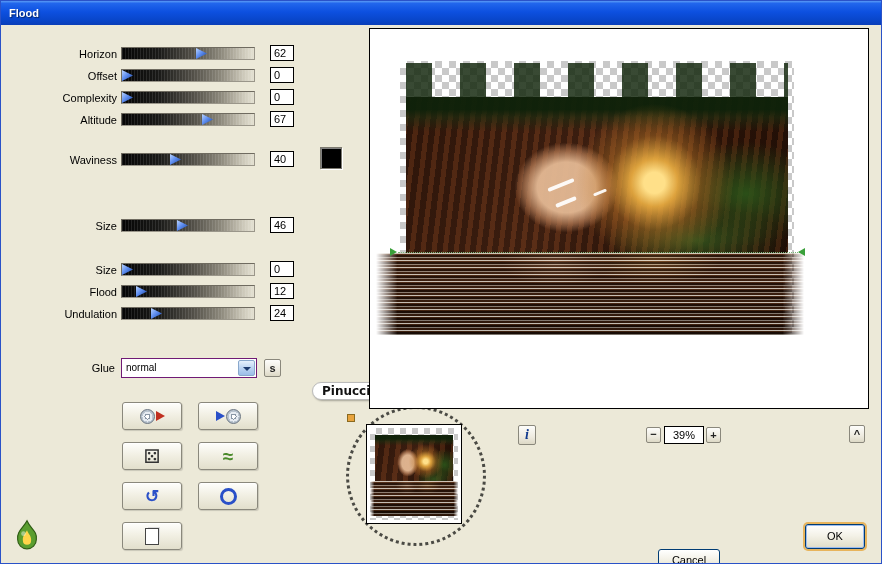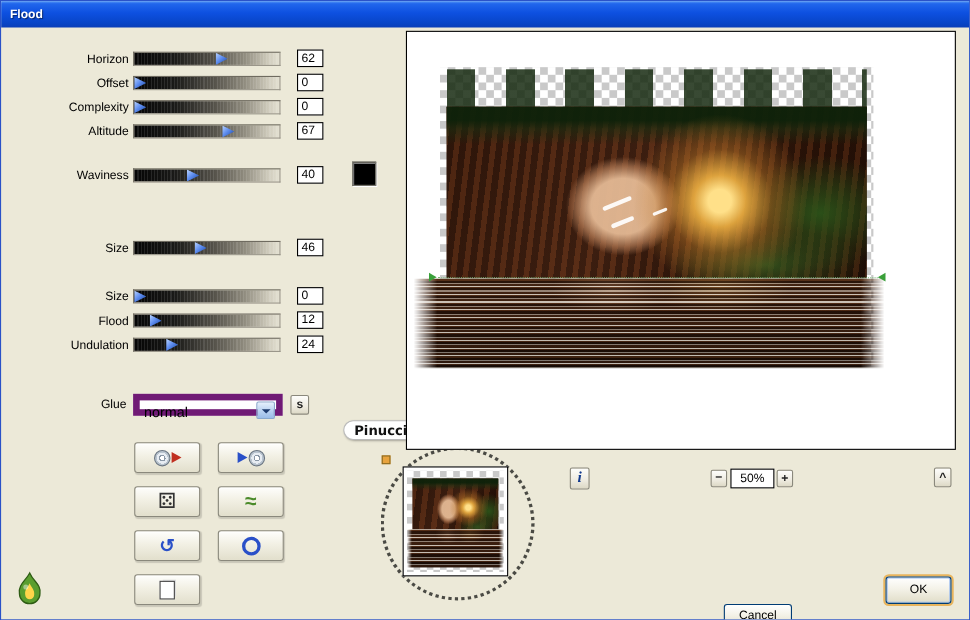--- a/index.html
+++ b/index.html
@@ -43,21 +43,21 @@
   }
   
   #swatch{
     position:absolute;left:319px;top:146px;width:20px;height:20px;
     border:1px solid #7c7a70;box-shadow:inset 1px 1px 0 rgba(255,255,255,.5), 1px 1px 0 #fff;
   }
   
   #glue-label{position:absolute;left:0;top:361px;width:114px;text-align:right;font-size:11px;}
   #glue-combo{
     position:absolute;left:120px;top:357px;width:136px;height:20px;
-    background:#fff;border:6px solid #701a75;box-sizing:border-box;font-size:13px;
+    background:#fff;border:1px solid #701a75;box-sizing:border-box;font-size:10px;
   }
   #glue-combo .txt{position:absolute;left:4px;top:3px;}
   #glue-combo .cbtn{
     position:absolute;right:1px;top:1px;width:17px;height:16px;
     background:linear-gradient(180deg,#e6f0fc,#bcd4f2 50%,#9bbde8);
     border:1px solid #89a8cc;border-radius:2px;box-sizing:border-box;
   }
   #glue-combo .cbtn:after{
     content:"";position:absolute;left:4px;top:6px;
     border-left:4px solid transparent;border-right:4px solid transparent;border-top:4px solid #1d3a6e;
@@ -338,20 +338,20 @@
       <span class="paint p3"></span>
     </div>
     <div id="water-main" class="water"></div>
     <div id="waterline"></div>
     <span class="wmark left"></span>
     <span class="wmark right"></span>
   </div>
 
   <div class="mini-btn" id="info-btn">i</div>
   <div class="mini-btn" id="zoom-out">−</div>
-  <div id="zoom-pct">50%</div>
+  <div id="zoom-pct">39%</div>
   <div class="mini-btn" id="zoom-in">+</div>
   <div class="mini-btn" id="caret-btn">^</div>
 
   <div class="push-btn" id="cancel-btn">Cancel</div>
   <div class="push-btn" id="ok-btn">OK</div>
 
 </div>
 
 </body></html>

